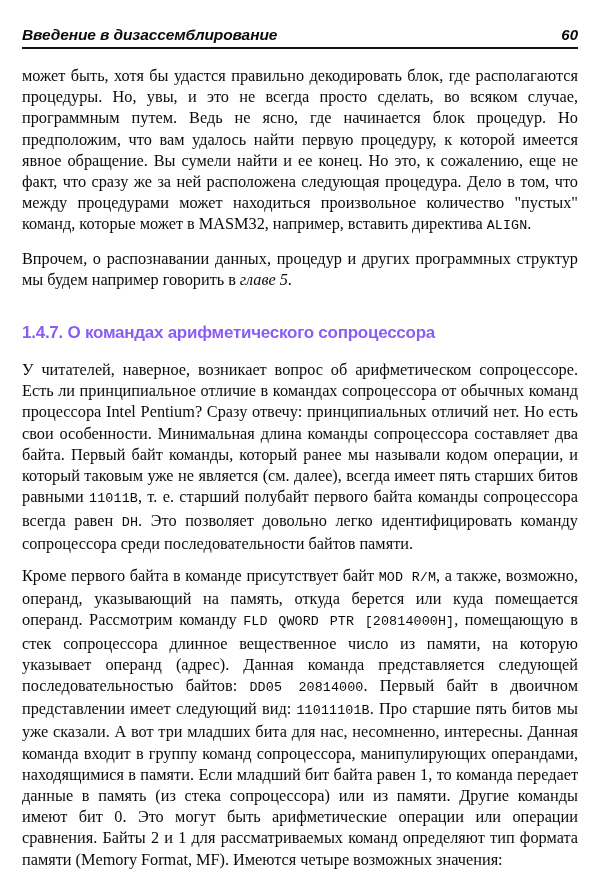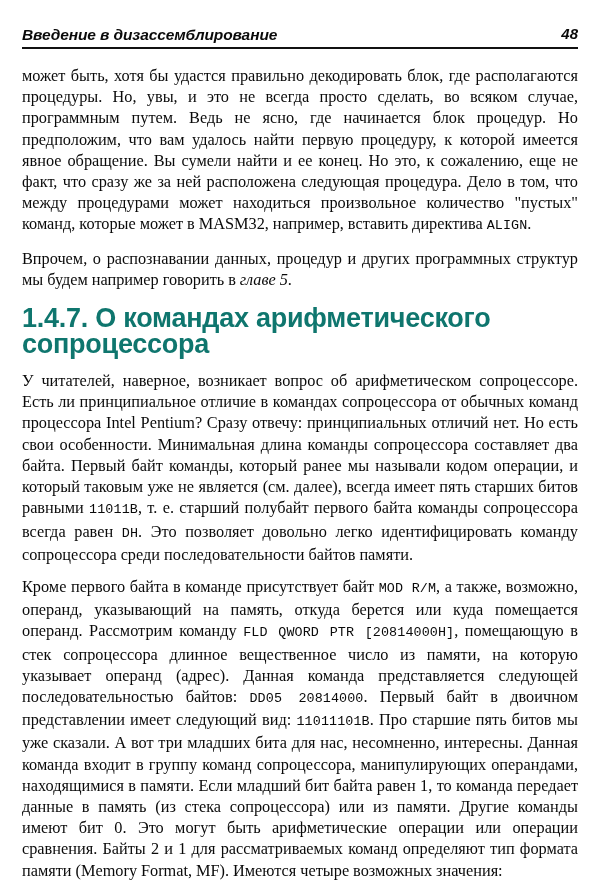--- a/index.html
+++ b/index.html
@@ -21,20 +21,21 @@
     position: relative;
     width: 600px;
     height: 882px;
     box-sizing: border-box;
     padding: 0 22px;
   }
 
   
   .runhead {
     display: flex;
+    align-items: flex-end;
     justify-content: space-between;
     padding-top: 26px;
     padding-bottom: 2px;
   }
   .runhead-title {
     font-family: "Liberation Sans", "DejaVu Sans", sans-serif;
     font-weight: bold;
     font-style: italic;
     font-size: 15.5px;
     letter-spacing: -0.1px;
@@ -77,25 +78,25 @@
     margin-top: 18px;
   }
   .ital {
     font-style: italic;
   }
 
   
   h2.section-heading {
     font-family: "Liberation Sans", "DejaVu Sans", sans-serif;
     font-weight: bold;
-    font-size: 27px;
+    font-size: 17px;
     line-height: 26px;
     letter-spacing: -0.25px;
-    margin: 15px 0 13px 0;
-    color: #0f766e;
+    margin: 30px 0 13px 0;
+    color: #8b5cf6;
   }
 
   
   ul.box-list {
     list-style: none;
     margin: 12px 0 0 0;
     padding: 0;
   }
   ul.box-list li {
     position: relative;
@@ -118,21 +119,21 @@
   }
 </style>
 </head>
 <body>
 
 <div class="page">
 
   <header class="runhead-wrap">
     <div class="runhead">
       <div class="runhead-title">Введение в дизассемблирование</div>
-      <div class="runhead-folio">48</div>
+      <div class="runhead-folio">60</div>
     </div>
     <div class="runhead-rule"></div>
   </header>
 
   <main class="body">
 
     <p class="para"><span>может быть, хотя бы удастся правильно декодировать блок, где располага­ются процедуры. Но, увы, и это не всегда просто сделать, во всяком слу­чае, программным путем. Ведь не ясно, где начинается блок процедур. Но предположим, что вам удалось найти первую процедуру, к которой имеет­ся явное обращение. Вы сумели найти и ее конец. Но это, к сожалению, еще не факт, что сразу же за ней расположена следующая процедура. Дело в том, что между процедурами может находиться произвольное количество "пустых" команд, которые может в MASM32, например, вставить директи­ва </span><span class="mono">ALIGN</span><span>.</span></p>
 
     <p class="para"><span>Впрочем, о распознавании данных, процедур и других программных струк­тур мы будем например говорить в </span><span class="ital">главе 5</span><span>.</span></p>
 

